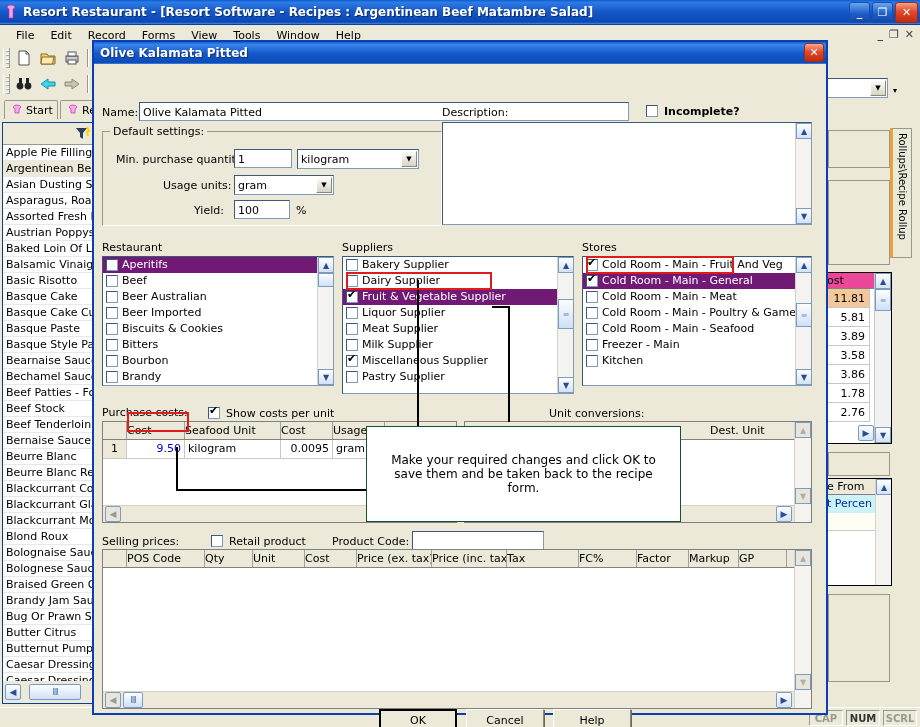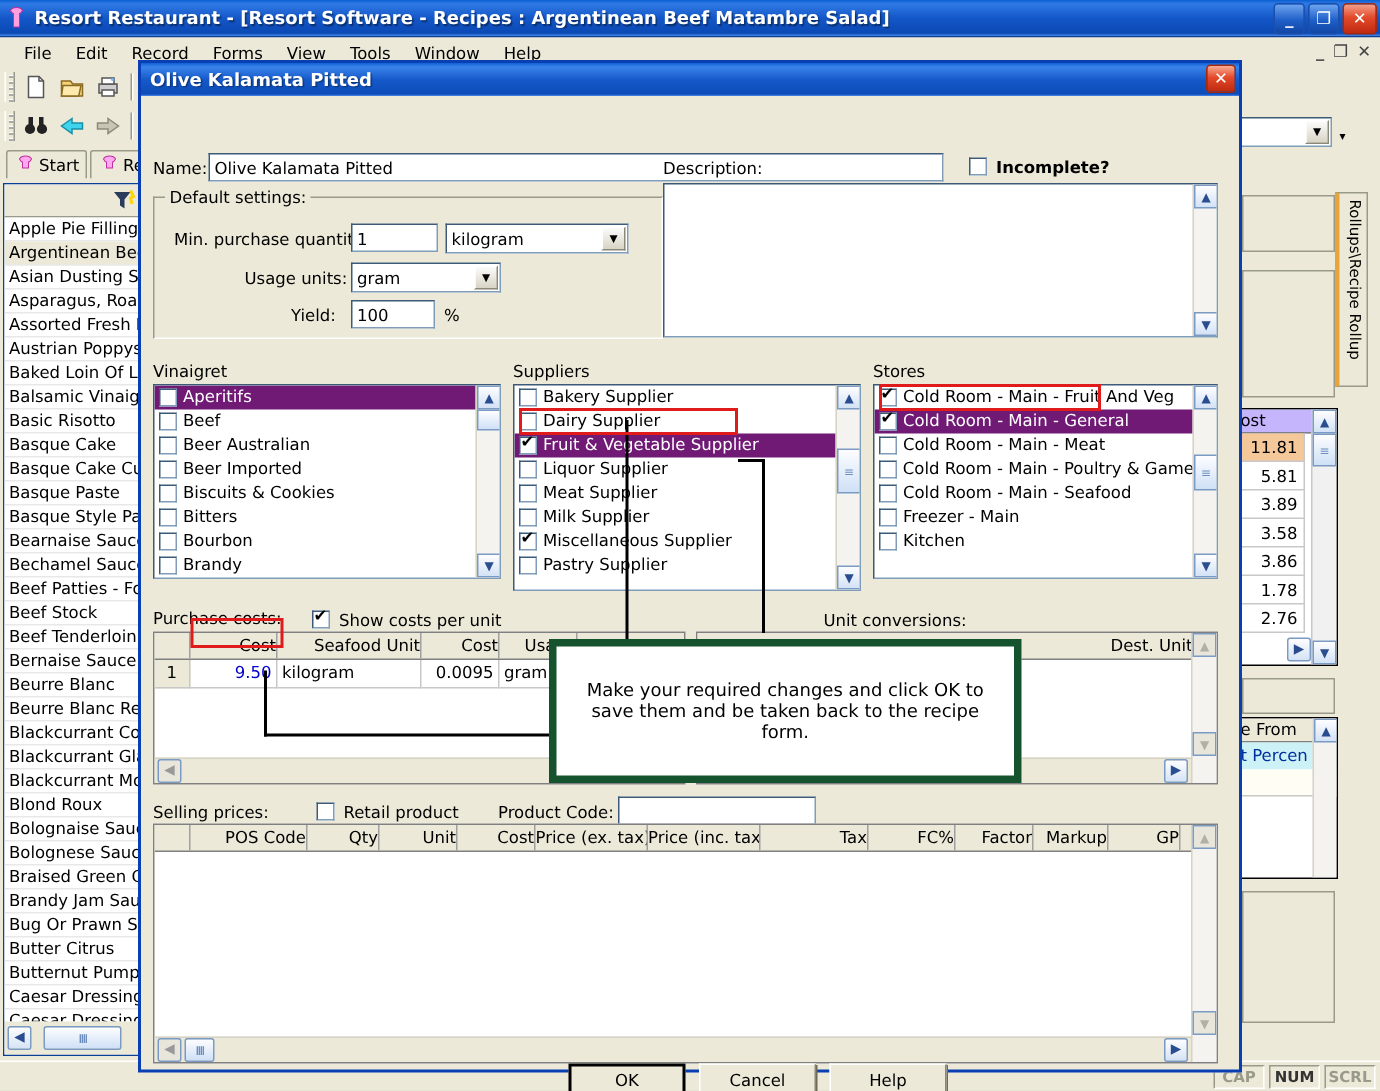--- a/index.html
+++ b/index.html
@@ -140,21 +140,21 @@
     position: absolute; right: 8px; top: 103px;
     font-size: 11px; color: #333; letter-spacing: 6px;
   }
 
   
   #cost-grid {
     position: absolute; left: 824px; top: 272px; width: 68px; height: 172px;
     border: 1px solid #000; background: #fff; overflow: hidden;
   }
   #cost-grid .hdr {
-    height: 16px; background: #c4b5fd; border-bottom: 1px solid #808080;
+    height: 16px; background: #ec4899; border-bottom: 1px solid #808080;
     font-size: 11px; padding-left: 2px; line-height: 16px;
   }
   #cost-grid .cell {
     height: 19px; line-height: 19px; text-align: right; padding-right: 4px;
     font-size: 11px; border-bottom: 1px solid #c8c8c8; border-right: 1px solid #c8c8c8;
     width: 45px;
   }
   #cost-grid .cell.sel { background: #f5c89a; }
   #cost-vscroll {
     position: absolute; right: 0; top: 0; width: 17px; bottom: 0;
@@ -267,21 +267,21 @@
     background: linear-gradient(to bottom,#fdfdff,#cfe0f6);
     display:flex;align-items:center;justify-content:center;color:#6f8fc0;font-size:8px;
   }
 
   
   .grid {
     border: 1px solid #808080; background: #fff; position: absolute; overflow: hidden;
   }
   .grid-hdr { display: flex; height: 18px; background: #ece9d8; border-bottom: 1px solid #808080; }
   .grid-hdr .gh {
-    font-size: 11px; text-align: right; line-height: 17px;
+    font-size: 11px; text-align: left; line-height: 17px;
     border-right: 1px solid #a0a0a0; color: #000;
     overflow: hidden; white-space: nowrap;
   }
   .grid-row { display: flex; height: 19px; }
   .grid-row .gc {
     font-size: 11px; line-height: 18px; border-right: 1px solid #c8c8c8;
     border-bottom: 1px solid #c8c8c8; padding: 0 3px; overflow: hidden; white-space: nowrap;
   }
   .grid-hscroll {
     position: absolute; left: 0; right: 0; bottom: 0; height: 17px;
@@ -296,21 +296,21 @@
   .btn {
     border: 1px solid #8b8878; border-top-color:#fff; border-left-color:#fff;
     background: #ece9d8; font-size: 11px; height: 23px;
     display: flex; align-items: center; justify-content: center;
     box-shadow: 1px 1px 0 #6d6a5a;
   }
   .btn.default { border: 2px solid #000; box-shadow: none; }
 
   
   .callout {
-    position: absolute; background: #fff; border: 5px solid #14532d;
+    position: absolute; background: #fff; border: 1px solid #14532d;
     font-size: 12px; text-align: center; color: #000;
     display: flex; align-items: center; justify-content: center; padding: 6px 10px;
   }
   .redbox { position: absolute; border: 2px solid #e01b1b; pointer-events: none; }
   .leader { position: absolute; background: #000; }
 </style>
 </head>
 <body>
 
 <div id="app-window">
@@ -553,21 +553,21 @@
       <span class="lbl" style="position:absolute;left:202px;top:140px;">%</span>
 
       <span class="lbl" style="position:absolute;left:348px;top:42px;">Description:</span>
       <div class="tf" style="position:absolute;left:348px;top:58px;width:370px;height:103px;padding:0;">
         <div style="position:absolute;right:0;top:0;width:16px;height:100%;background:#f4f3ef;border-left:1px solid #d5d2c6;">
           <div class="sb-btn">▲</div>
           <div class="sb-btn" style="position:absolute;bottom:0;left:0;">▼</div>
         </div>
       </div>
 
-      <span class="lbl" style="position:absolute;left:8px;top:177px;">Vinaigret</span>
+      <span class="lbl" style="position:absolute;left:8px;top:177px;">Restaurant</span>
       <div class="listbox" style="left:8px;top:192px;width:232px;height:130px;">
         <div id="cat-items" style="width:215px;">
             <div class="lb-item sel">
               <span class="cbox"></span>
               <span>Aperitifs</span>
             </div>
             <div class="lb-item">
               <span class="cbox"></span>
               <span>Beef</span>
             </div>

